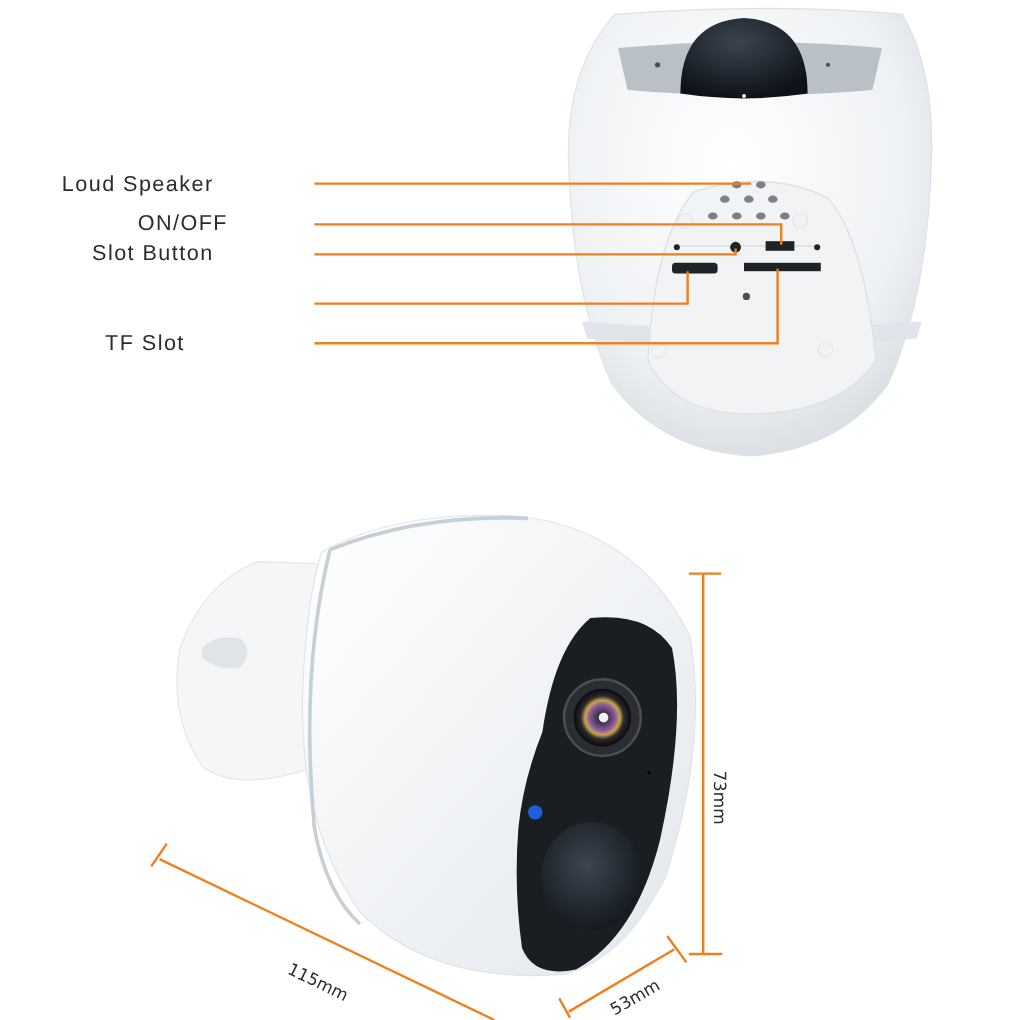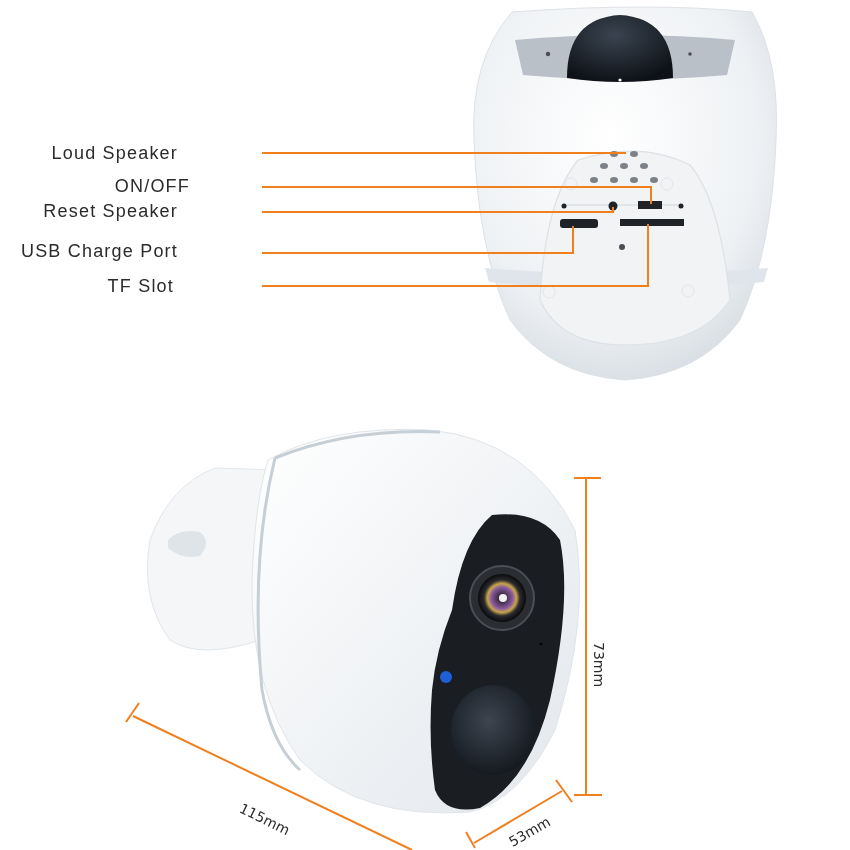--- a/index.html
+++ b/index.html
@@ -128,20 +128,19 @@
       <line x1="126" y1="722" x2="139" y2="703"></line>
 
       <line x1="474" y1="843" x2="562" y2="791"></line>
       <line x1="466" y1="832" x2="475" y2="848"></line>
       <line x1="556" y1="780" x2="572" y2="802"></line>
     </g>
   </svg>
 
   <div class="label" style="right:596px; top:143px;">Loud Speaker</div>
   <div class="label" style="right:584px; top:176px;">ON/OFF</div>
-  <div class="label" style="right:596px; top:201px;">Reset Speaker</div>
-  <div class="label" style="right:596px; top:241px;">USB Charge Port</div>
-  <div class="label" style="right:600px; top:276px;">TF Slot</div>
+  <div class="label" style="right:596px; top:201px;">Slot Button</div>
+  <div class="label" style="right:620px; top:276px;">TF Slot</div>
 
   <div class="dim" style="left:244px; top:800px; transform:rotate(26deg); transform-origin:left top;">115mm</div>
   <div class="dim" style="left:506px; top:836px; transform:rotate(-30deg); transform-origin:left top;">53mm</div>
   <div class="dim" style="left:607px; top:642px; transform:rotate(90deg); transform-origin:left top;">73mm</div>
 </div>
 
 </body></html>

